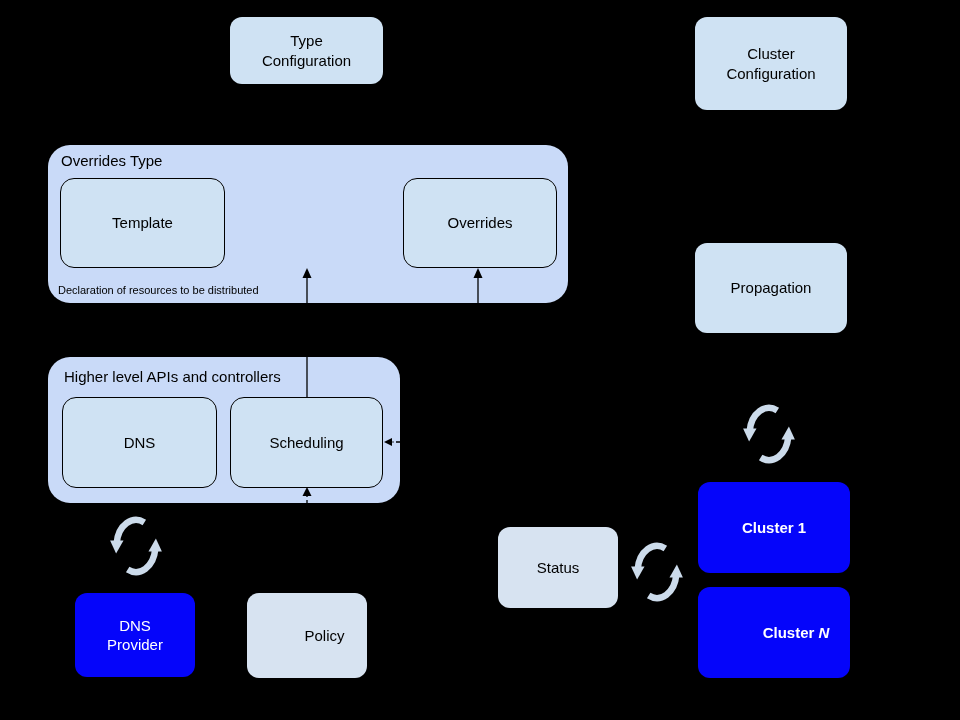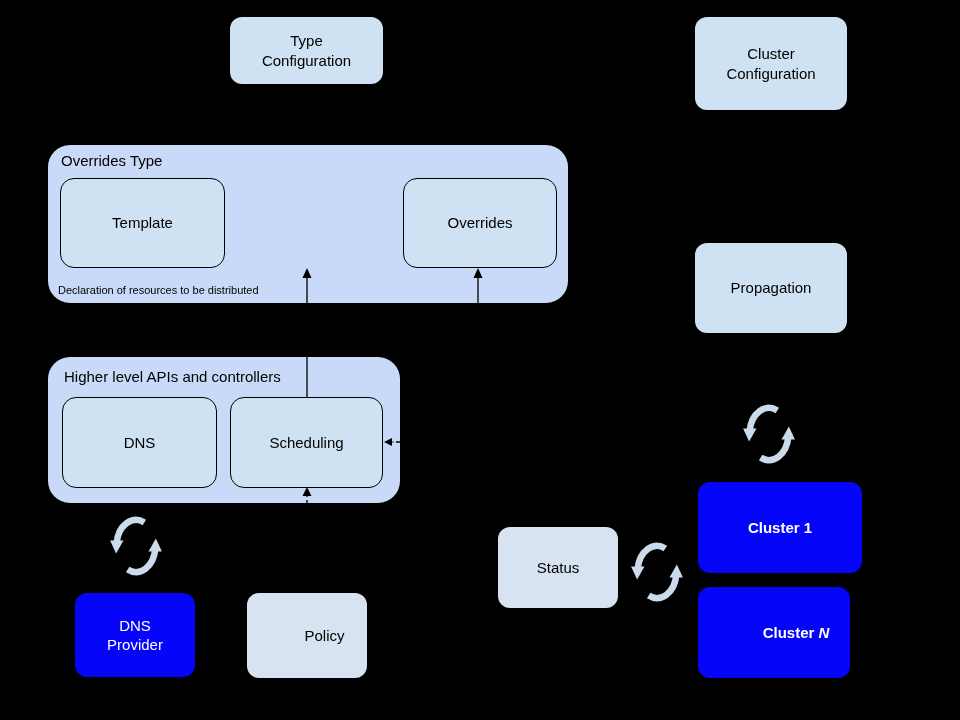--- a/index.html
+++ b/index.html
@@ -60,21 +60,21 @@
   .pos-template{left:12px;top:33px;width:165px;height:90px;}
   .pos-placement{left:180px;top:33px;width:155px;height:90px;}
   .pos-overrides{left:355px;top:33px;width:154px;height:90px;}
   .pos-propagation{left:695px;top:243px;width:152px;height:90px;}
   .pos-hl-container{left:48px;top:357px;width:352px;height:146px;}
   .pos-dns{left:14px;top:40px;width:155px;height:91px;}
   .pos-scheduling{left:182px;top:40px;width:153px;height:91px;}
   .pos-dns-provider{left:75px;top:593px;width:120px;height:84px;}
   .pos-policy{left:247px;top:593px;width:120px;height:85px;padding-left:35px;}
   .pos-status{left:498px;top:527px;width:120px;height:81px;}
-  .pos-cluster1{left:698px;top:482px;width:164px;height:91px;}
+  .pos-cluster1{left:698px;top:482px;width:152px;height:91px;}
   .pos-clusterN{left:698px;top:587px;width:152px;height:91px;padding-left:44px;}
 
   .sync{position:absolute;}
   .pos-sync-dns{left:108px;top:509px;width:56px;height:74px;}
   .pos-sync-prop{left:741px;top:397px;width:56px;height:74px;}
   .pos-sync-status{left:629px;top:535px;width:56px;height:74px;}
 
   .overlay{
     position:absolute;left:0;top:0;width:960px;height:720px;
     pointer-events:none;z-index:5;

